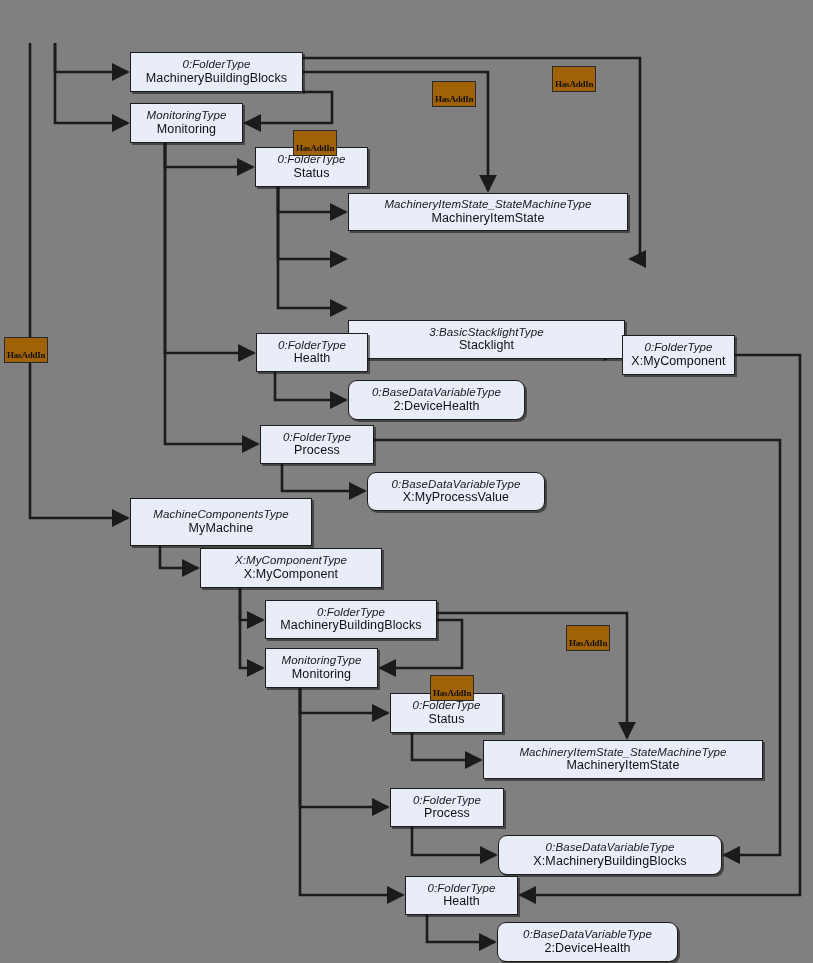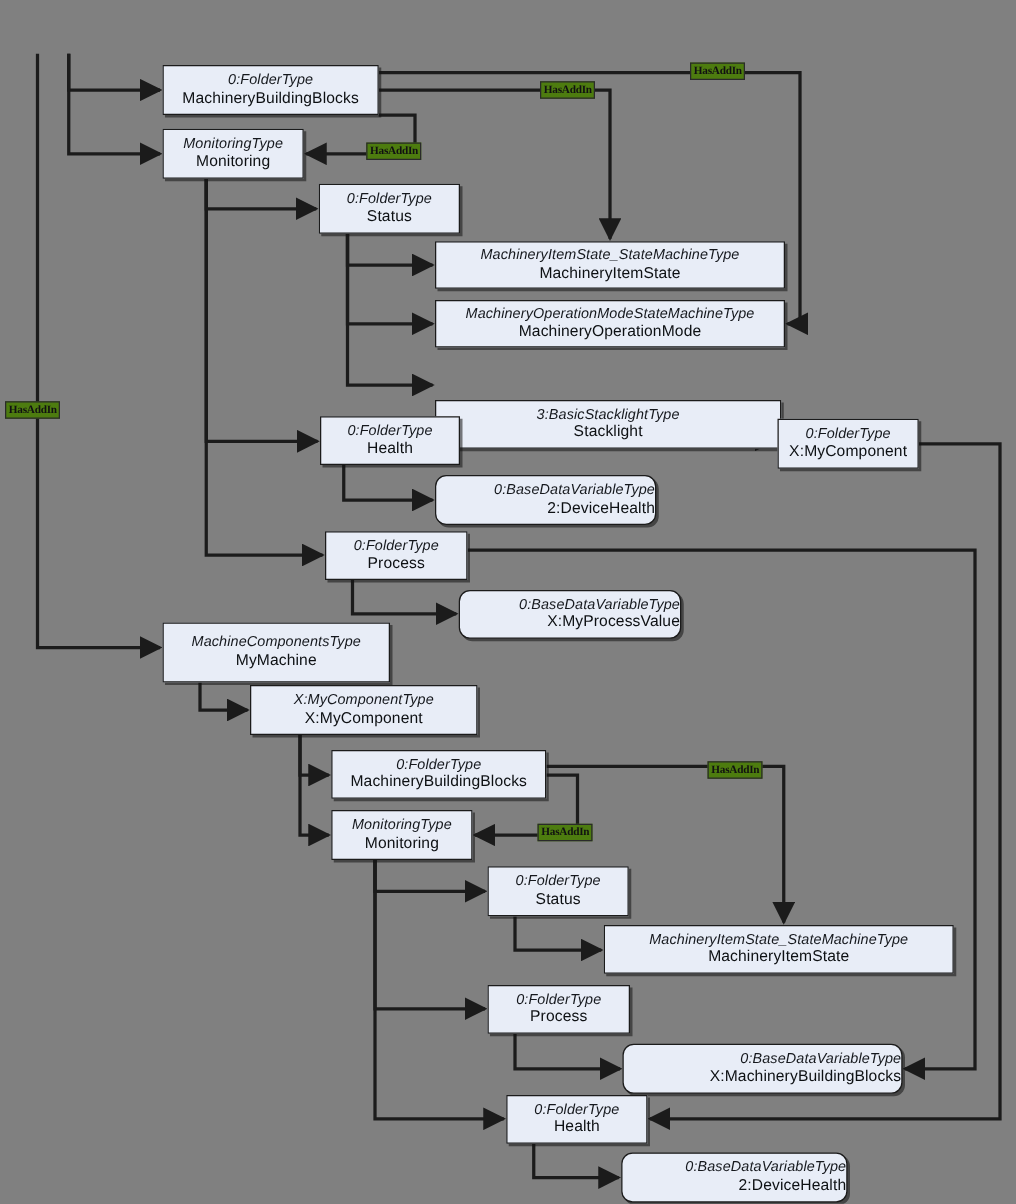--- a/index.html
+++ b/index.html
@@ -28,50 +28,51 @@
     background:#e8edf7;
     border:1.5px solid #1b1b1b;
     box-shadow:2px 2px 0 rgba(20,20,20,0.55);
     display:flex;
     flex-direction:column;
     align-items:center;
     justify-content:center;
     line-height:1.02;
     z-index:5;
   }
-  .node.round{ border-radius:9px;align-items:flex-end; }
+  .node.round{ border-radius:9px; }
   .node .type{
     font-style:italic;
     font-size:11.5px;
     color:#15181d;
     white-space:nowrap;
     letter-spacing:0.1px;
   }
   .node .name{
     font-size:12.5px;
     color:#0d1013;
     white-space:nowrap;
     letter-spacing:0.1px;
     margin-top:1px;
   }
   .node.wide .type{ font-size:11.5px;text-align:center; }
   .edge-label{
     position:absolute;
-    background:#4d7c0f;
+    background:#a16207;
     border:1px solid #2a2a2a;
     font-family:"Liberation Serif", serif;
     font-size:9px;
     font-weight:bold;
     color:#111;
-    padding:0 2px 0 2px;
+    padding:12px 2px 0 2px;
     line-height:11px;
     height:12px;
     white-space:nowrap;
     z-index:8;
     letter-spacing:-0.2px;
+    margin-top:16px;
   }
 </style>
 </head>
 <body>
 
 <div id="canvas">
 
   <svg class="edges" viewBox="0 0 813 963" xmlns="http://www.w3.org/2000/svg">
     <defs>
       <marker id="arrow" viewBox="0 0 10 10" refX="9" refY="5" markerWidth="7" markerHeight="7" orient="auto-start-reverse">
@@ -170,24 +171,20 @@
   <div class="node" style="left:255px;top:147px;width:113px;height:40px;">
     <span class="type">0:FolderType</span>
     <span class="name">Status</span>
   </div>
 
   <div class="node wide" style="left:348px;top:193px;width:280px;height:38px;">
     <span class="type">MachineryItemState_StateMachineType</span>
     <span class="name">MachineryItemState</span>
   </div>
 
-  <div class="node wide" style="left:348px;top:240px;width:280px;height:38px;">
-    <span class="type">MachineryOperationModeStateMachineType</span>
-    <span class="name">MachineryOperationMode</span>
-  </div>
 
   <div class="node wide" style="left:348px;top:288px;width:277px;height:39px;margin-top:32px;">
     <span class="type">3:BasicStacklightType</span>
     <span class="name">Stacklight</span>
   </div>
 
   <div class="node" style="left:256px;top:333px;width:112px;height:39px;">
     <span class="type">0:FolderType</span>
     <span class="name">Health</span>
   </div>

